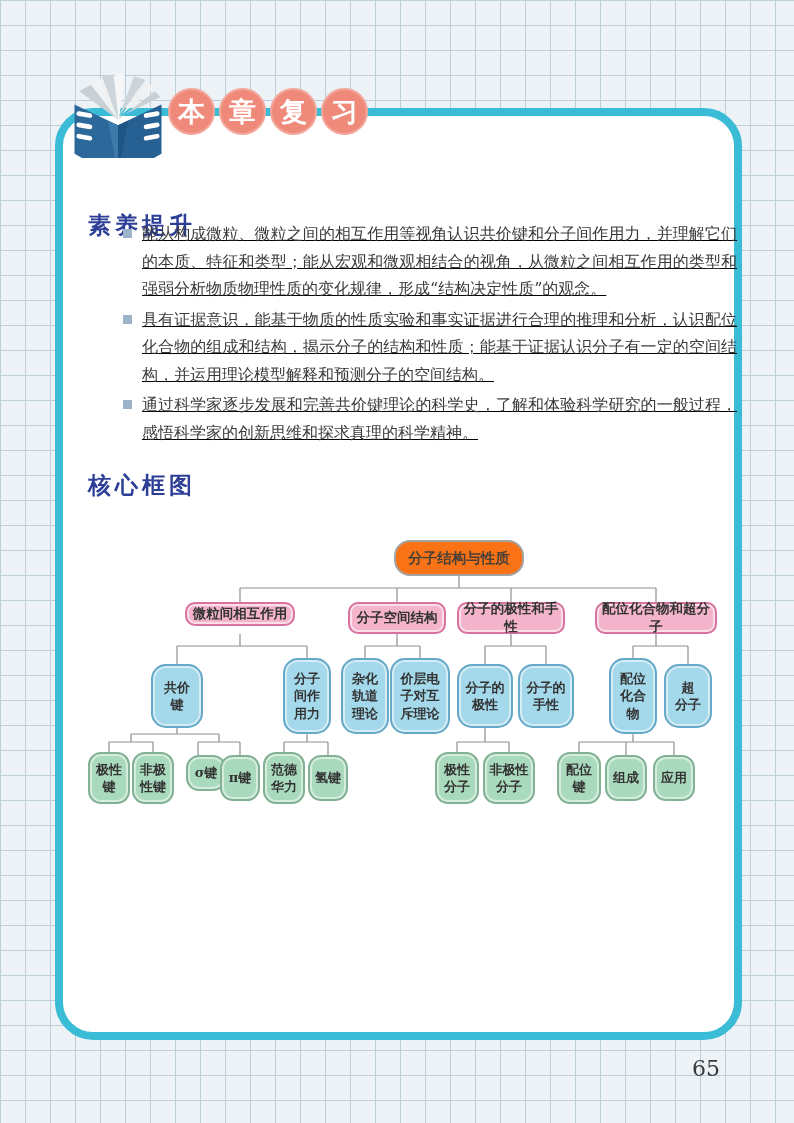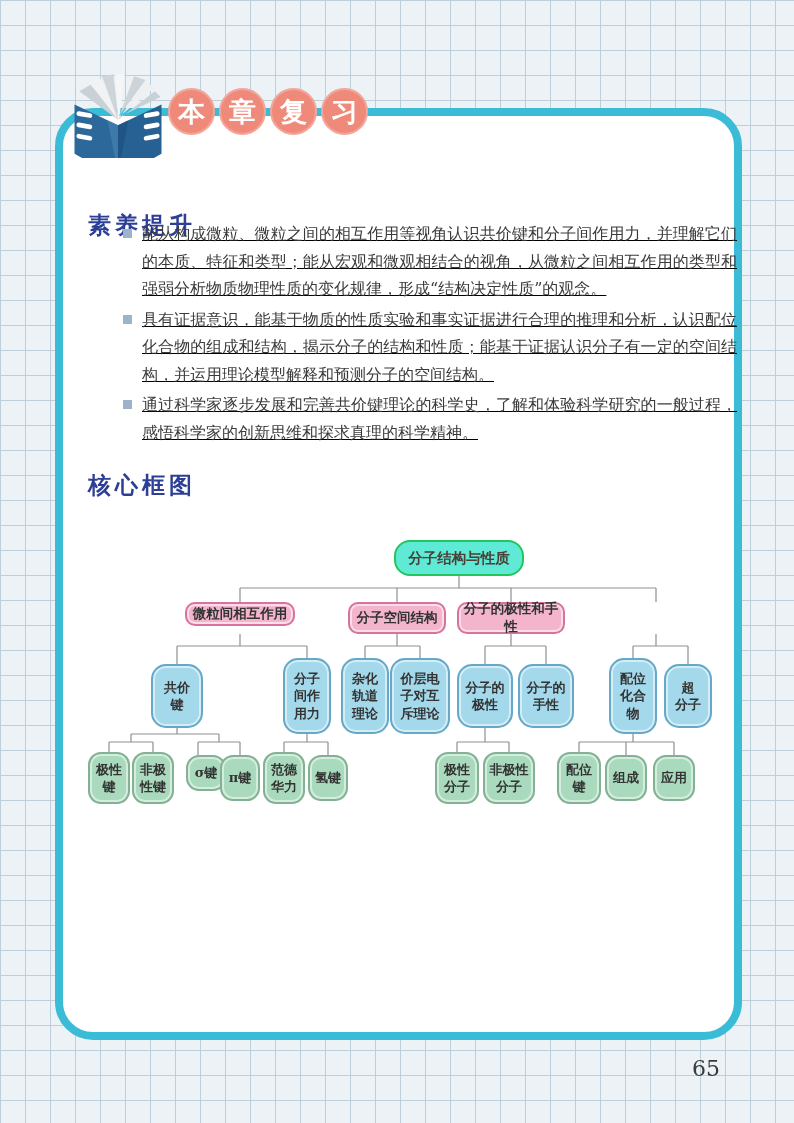--- a/index.html
+++ b/index.html
@@ -48,21 +48,21 @@
   }
   
   .diagram{position:absolute;left:25px;top:414px;width:640px;height:290px;}
   .connectors{position:absolute;left:0;top:0;}
   .nd{
     position:absolute;box-sizing:border-box;
     display:flex;align-items:center;justify-content:center;
     text-align:center;white-space:pre-line;
     font-weight:700;color:#333333;line-height:1.32;
   }
-  .nd-top{background:#5eead4;border:2px solid #22c55e;border-radius:16px;font-size:14.5px;color:#4a4038;}
+  .nd-top{background:#f97316;border:2px solid #a3a3a3;border-radius:16px;font-size:14.5px;color:#4a4038;}
   .nd-pink{background:#f4b5cc;border:2px solid #d8729e;border-radius:10px;
     box-shadow:inset 0 0 0 2px rgba(255,255,255,.55);font-size:13.5px;}
   .nd-blue{background:#a4d8eb;border:2px solid #65a8c8;border-radius:15px;
     box-shadow:inset 0 0 0 2px rgba(255,255,255,.55);font-size:13px;}
   .nd-green{background:#aadabd;border:2px solid #82b194;border-radius:13px;
     box-shadow:inset 0 0 0 2px rgba(255,255,255,.5);font-size:13px;}
   
   .page-number{
     position:absolute;left:692px;top:1056px;
     font-size:22px;color:#3a3a3a;font-family:"DejaVu Serif", serif;
@@ -143,20 +143,21 @@
           <path d="M152,104 V116 M89,116 H219 M89,116 V134 M219,116 V128 M309,104 V116 M277,116 H332 M277,116 V128 M332,116 V128 M423,104 V116 M397,116 H458 M397,116 V134 M458,116 V134 M568,104 V116 M545,116 H600 M545,116 V128 M600,116 V134"></path>
           <path d="M89,198 V204 M43,204 H131 M43,204 V212 M21,212 H65 M21,212 V222 M65,212 V222 M131,204 V212 M110,212 H152 M110,212 V225 M152,212 V225 M219,204 V212 M196,212 H240 M196,212 V222 M240,212 V225 M397,198 V212 M369,212 H421 M369,212 V222 M421,212 V222 M545,204 V212 M491,212 H586 M491,212 V222 M538,212 V225 M586,212 V225"></path>
         </g>
       </svg>
 
       <div class="nd nd-top" style="left:306px;top:10px;width:130px;height:36px">分子结构与性质</div>
 
       <div class="nd nd-pink" style="left:97px;top:72px;width:110px;height:24px">微粒间相互作用</div>
       <div class="nd nd-pink" style="left:260px;top:72px;width:98px;height:32px">分子空间结构</div>
       <div class="nd nd-pink" style="left:369px;top:72px;width:108px;height:32px">分子的极性和手性</div>
+      <div class="nd nd-pink" style="left:507px;top:72px;width:122px;height:32px">配位化合物和超分子</div>
 
       <div class="nd nd-blue" style="left:63px;top:134px;width:52px;height:64px">共价
 键</div>
       <div class="nd nd-blue" style="left:195px;top:128px;width:48px;height:76px">分子
 间作
 用力</div>
       <div class="nd nd-blue" style="left:253px;top:128px;width:48px;height:76px">杂化
 轨道
 理论</div>
       <div class="nd nd-blue" style="left:302px;top:128px;width:60px;height:76px">价层电

